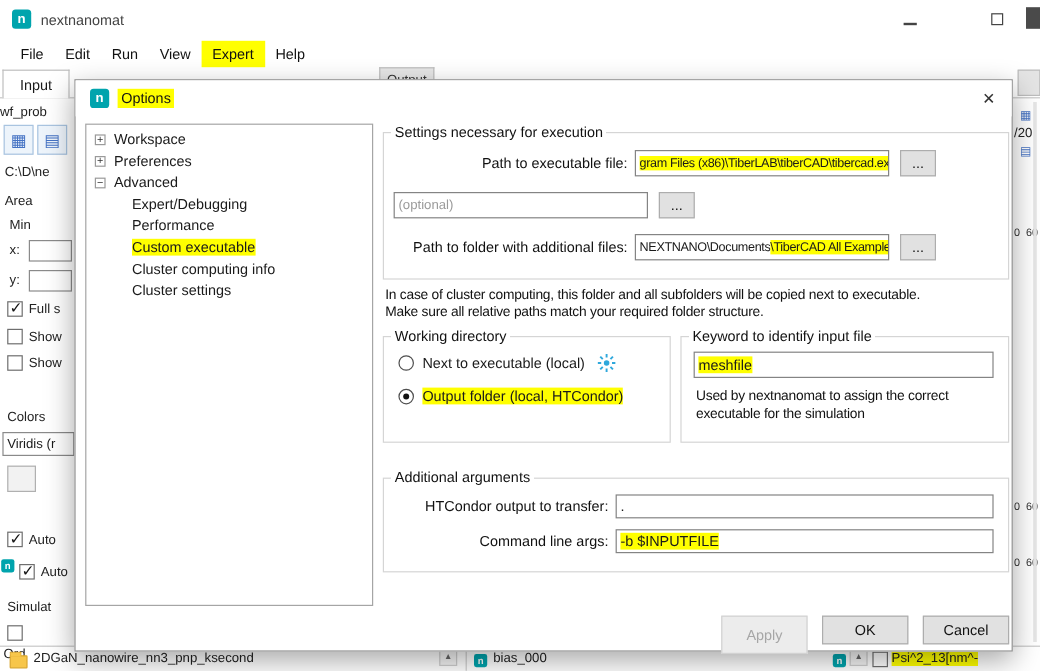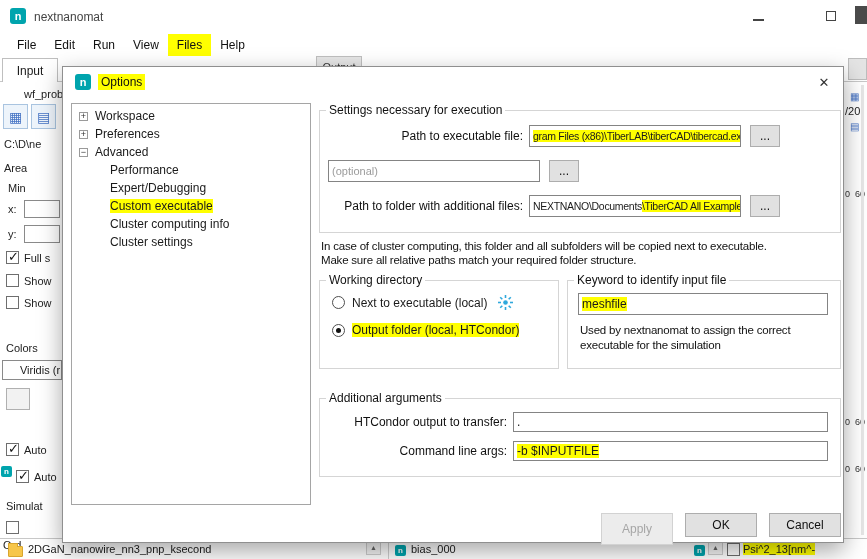--- a/index.html
+++ b/index.html
@@ -25,21 +25,21 @@
   .hline{background:#c8c8c8;height:1px;}
   .vline{background:#cfcfcf;width:1px;}
   .small-text{font-size:11px;color:#222;white-space:nowrap;}
   .tool-btn{width:25px;height:25px;border:1px solid #a9c4e0;background:#edf4fb;display:flex;
             align-items:center;justify-content:center;color:#3a6fc4;font-size:14px;}
   .cb{width:13px;height:13px;border:1px solid #6e6e6e;background:#fff;display:inline-block;
       position:relative;flex:none;}
   .cb.checked::after{content:"\2713";position:absolute;left:1px;top:-3px;font-size:13px;color:#111;}
   .field-frag{background:#fff;border:1px solid #8a8a8a;}
   .combo-frag{background:#fff;border:1px solid #8a8a8a;display:flex;align-items:center;
-              padding-left:16px;font-size:11px;overflow:hidden;white-space:nowrap;justify-content:center;}
+              padding-left:3px;font-size:11px;overflow:hidden;white-space:nowrap;}
   .btn-frag{background:#f2f2f2;border:1px solid #b0b0b0;}
   .mini-logo{width:11px;height:11px;background:#00a4ad;border-radius:2px;color:#fff;font-size:8px;
              font-weight:bold;display:flex;align-items:center;justify-content:center;}
   .folder-icon{width:15px;height:11px;background:#f7c64a;border:1px solid #d9a62e;border-radius:1px;position:relative;}
   .folder-icon::before{content:"";position:absolute;left:-1px;top:-4px;width:8px;height:3px;
              background:#f7c64a;border:1px solid #d9a62e;border-bottom:none;border-radius:1px 1px 0 0;}
   .scroll-btn{width:15px;height:15px;background:#f6f6f6;border:1px solid #cfcfcf;color:#666;
               font-size:7px;display:flex;align-items:center;justify-content:center;}
   .tiny-icon{color:#4472c4;font-size:10px;line-height:10px;}
   .frag-text{font-size:9px;color:#333;white-space:pre;}
@@ -92,34 +92,34 @@
   <div class="abs min-glyph" style="left:753px;top:19px;"></div>
   <div class="abs max-glyph" style="left:826px;top:11px;"></div>
   <div class="abs corner-frag" style="left:855px;top:6px;"></div>
 </div>
 
 <div class="abs menubar" style="left:0;top:32px;width:500px;height:26px;">
   <span class="menu-item">File</span>
   <span class="menu-item">Edit</span>
   <span class="menu-item">Run</span>
   <span class="menu-item">View</span>
-  <span class="menu-item yhl">Files</span>
+  <span class="menu-item yhl">Expert</span>
   <span class="menu-item">Help</span>
 </div>
 
 <div class="abs tab bg" style="left:316px;top:56px;width:46px;height:26px;">
   <span>Output</span>
 </div>
 <div class="abs hline" style="left:0;top:81px;width:867px;"></div>
 <div class="abs tab" style="left:2px;top:58px;width:56px;height:24px;z-index:2;">
   <span>Input</span>
 </div>
 
 
-<div class="abs small-text" style="left:24px;top:88px;">wf_prob</div>
+<div class="abs small-text" style="left:0;top:88px;">wf_prob</div>
 <div class="abs tool-btn" style="left:3px;top:104px;">
   <span class="tiny-icon" style="font-size:14px;">▦</span>
 </div>
 <div class="abs tool-btn" style="left:31px;top:104px;">
   <span class="tiny-icon" style="font-size:14px;">▤</span>
 </div>
 <div class="abs small-text" style="left:4px;top:138px;">C:\D\ne</div>
 <div class="abs small-text" style="left:4px;top:162px;">Area</div>
 <div class="abs small-text" style="left:8px;top:182px;">Min</div>
 <div class="abs small-text" style="left:8px;top:203px;">x:</div>
@@ -215,24 +215,24 @@
     </div>
     <div class="tree-row">
       <span class="expander">+</span>
       <span>Preferences</span>
     </div>
     <div class="tree-row">
       <span class="expander">−</span>
       <span>Advanced</span>
     </div>
     <div class="tree-row child">
+      <span>Expert/Debugging</span>
+    </div>
+    <div class="tree-row child">
       <span>Performance</span>
-    </div>
-    <div class="tree-row child">
-      <span>Expert/Debugging</span>
     </div>
     <div class="tree-row child">
       <span class="yhl">Custom executable</span>
     </div>
     <div class="tree-row child">
       <span>Cluster computing info</span>
     </div>
     <div class="tree-row child">
       <span>Cluster settings</span>
     </div>

